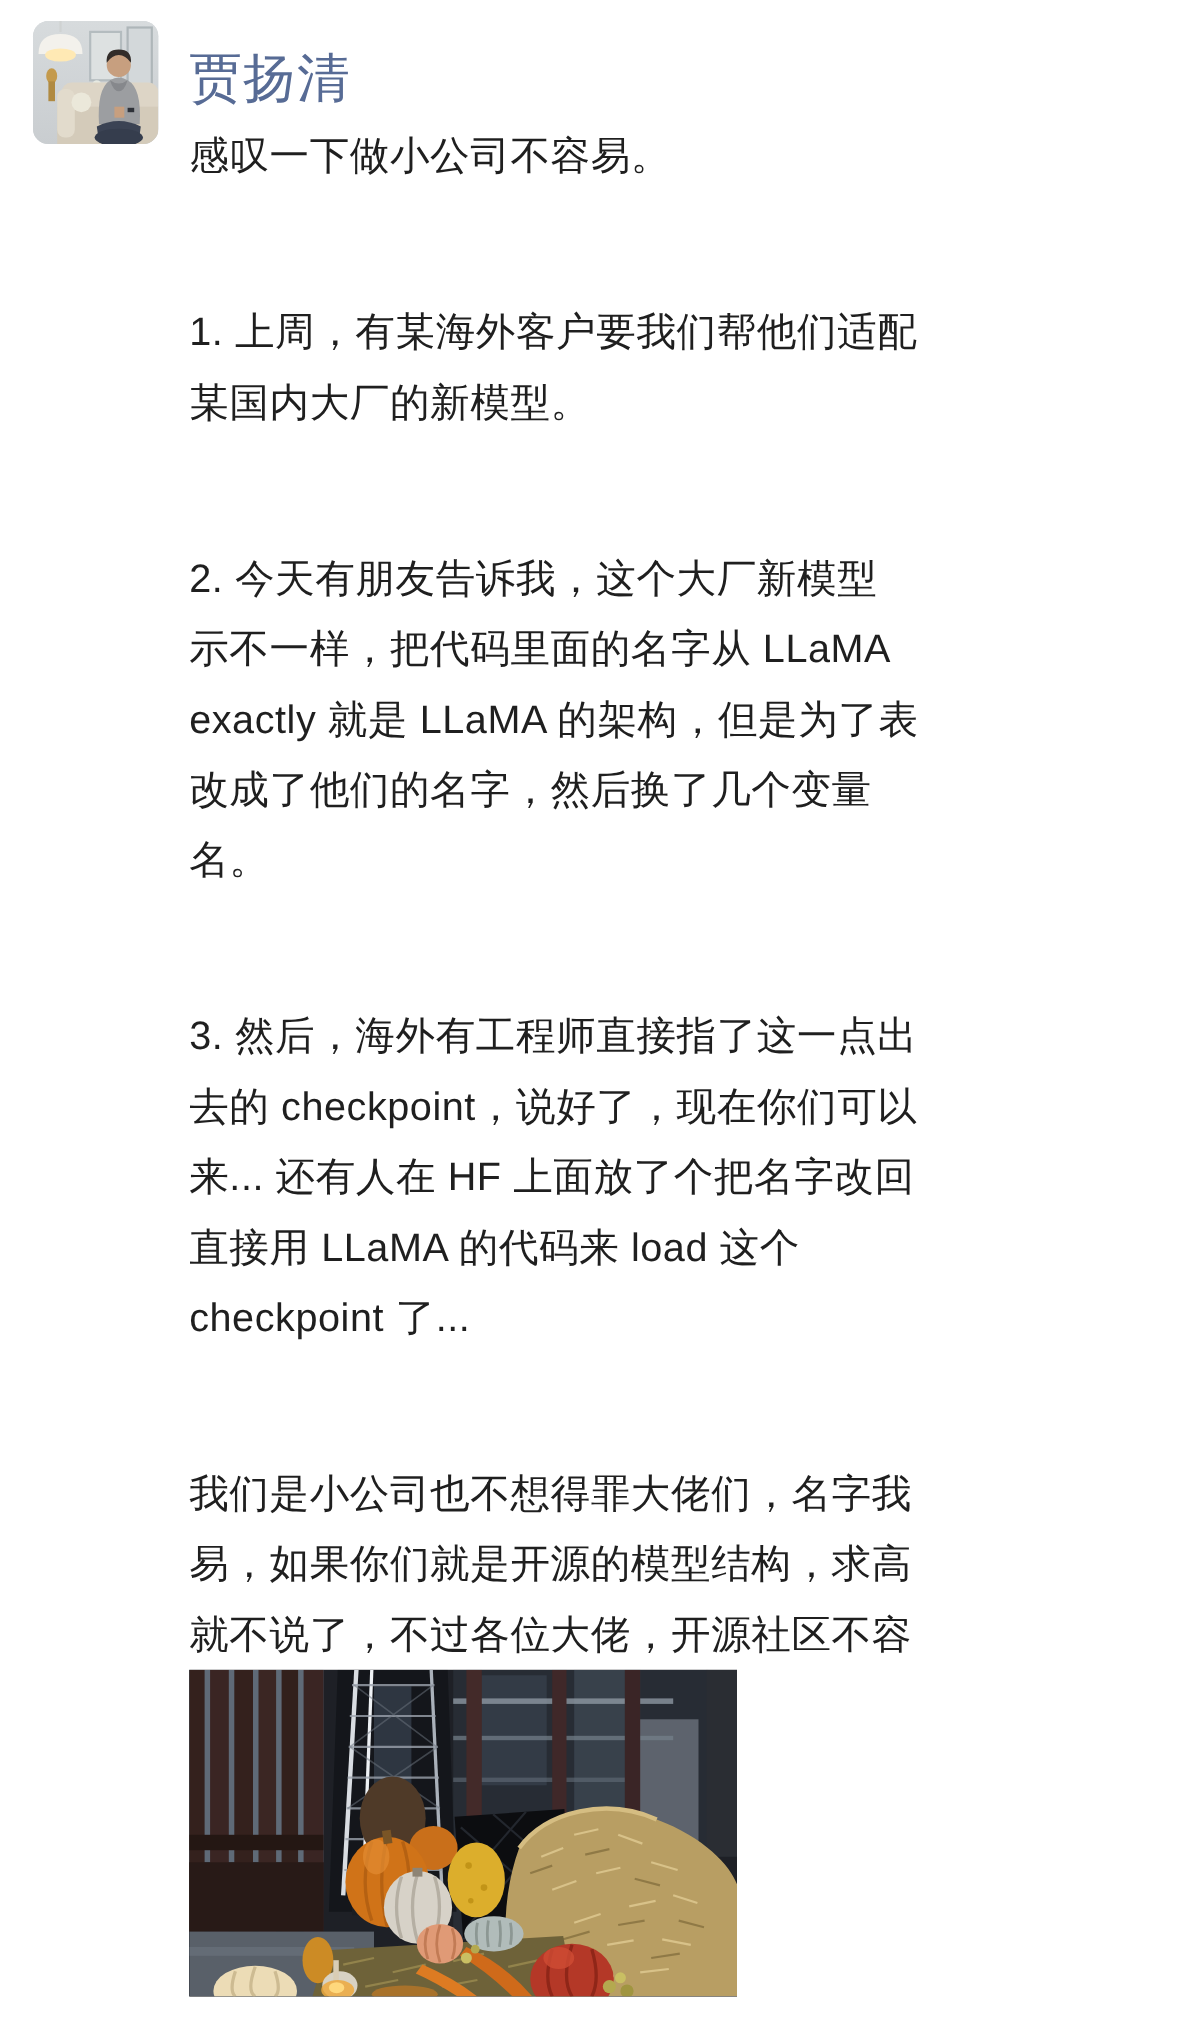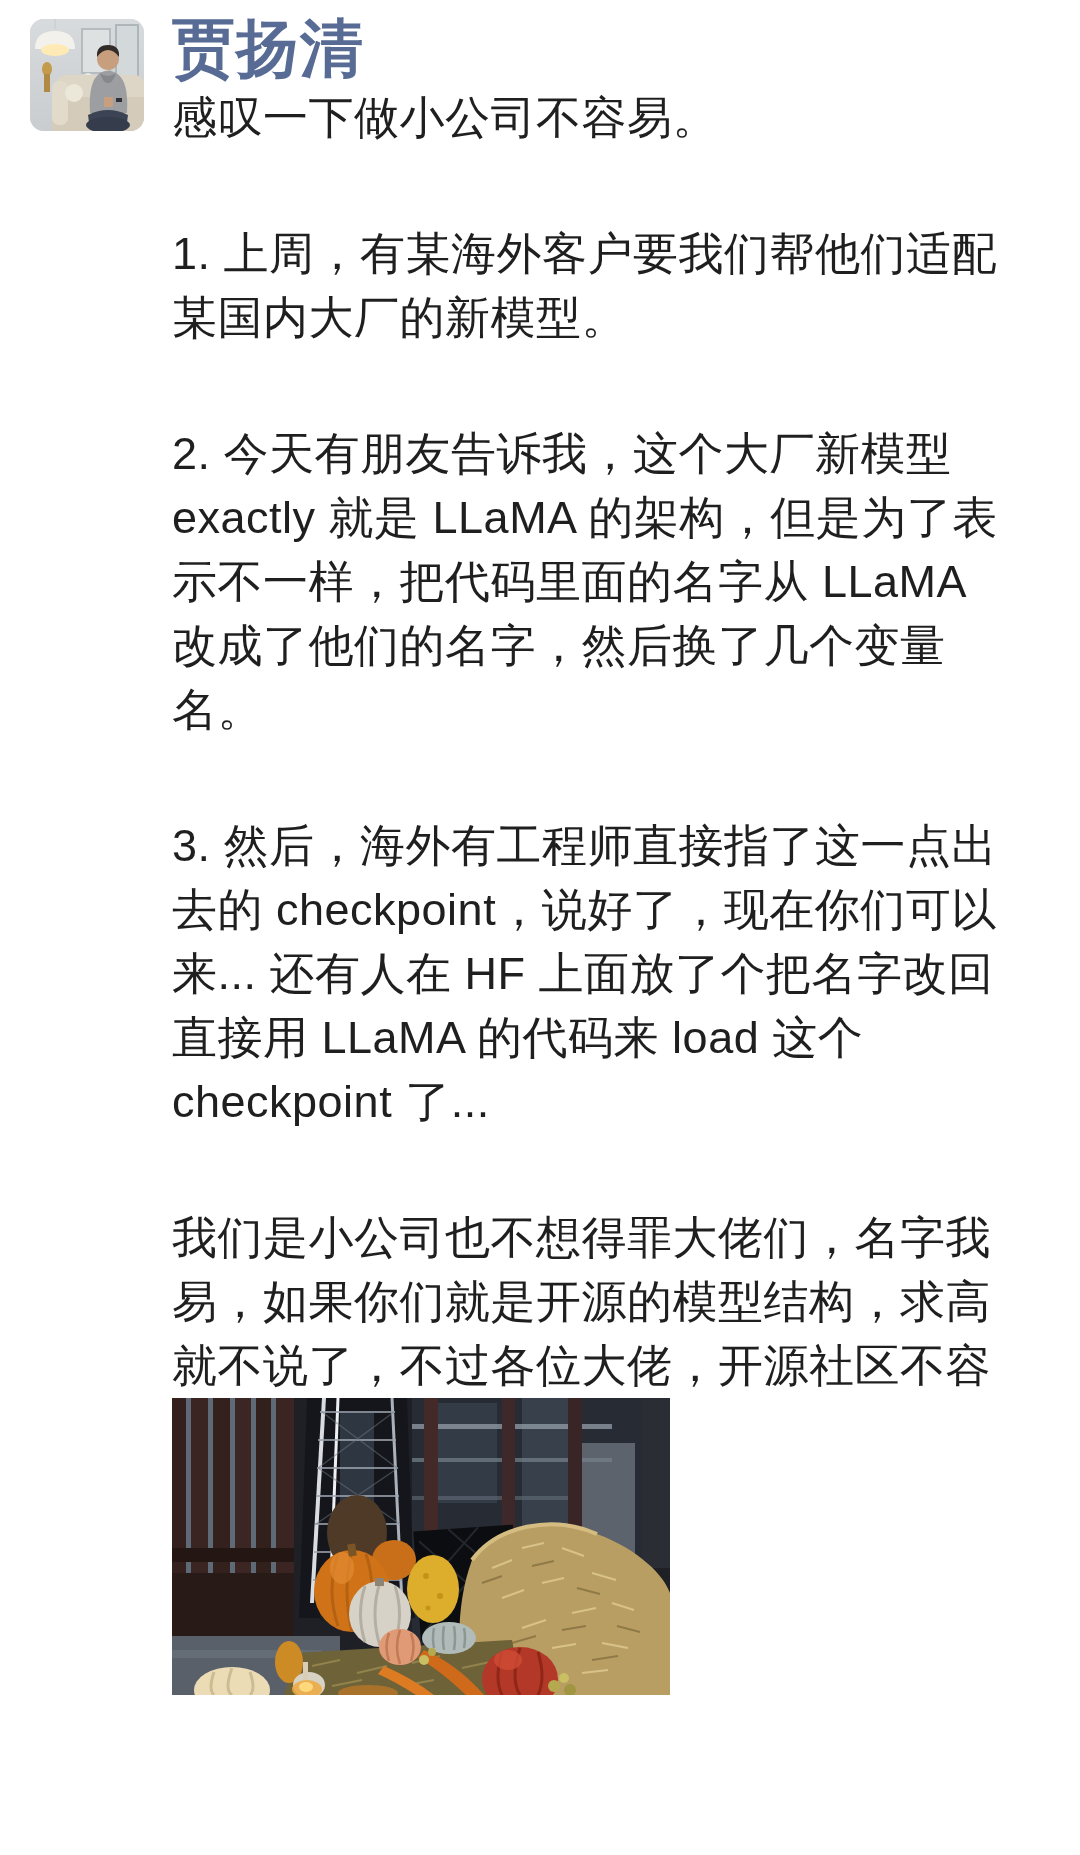--- a/index.html
+++ b/index.html
@@ -31,33 +31,34 @@
   .avatar svg { display: block; }
   .content {
     position: absolute;
     left: 172px;
     top: 14px;
     width: 888px;
   }
   .author {
     height: 72px;
     line-height: 68px;
-    font-size: 63px;
-    font-weight: 700;
+    font-size: 48px;
+    font-weight: 400;
     color: var(--author-color, #576b95);
     cursor: pointer;
     letter-spacing: 1px;
+    margin-top: 24px;
   }
   .post-text {
-    font-size: 45px;
+    font-size: 36px;
     line-height: 64px;
     color: var(--text-color, #1f1f1f);
     letter-spacing: 0.5px;
   }
-  .paragraph + .paragraph { margin-top: 72px; }
+  .paragraph + .paragraph { margin-top: 96px; }
   .line { white-space: nowrap; }
   .photo {
     margin-top: 0px;
     width: 498px;
     height: 297px;
     overflow: hidden;
     background: #1e2026;
     cursor: pointer;
   }
   .photo svg { display: block; }
@@ -116,22 +117,22 @@
     <div class="post-text">
         <div class="paragraph">
           <div class="line">感叹一下做小公司不容易。</div>
         </div>
         <div class="paragraph">
           <div class="line">1. 上周，有某海外客户要我们帮他们适配</div>
           <div class="line">某国内大厂的新模型。</div>
         </div>
         <div class="paragraph">
           <div class="line">2. 今天有朋友告诉我，这个大厂新模型</div>
+          <div class="line">示不一样，把代码里面的名字从 LLaMA</div>
           <div class="line">exactly 就是 LLaMA 的架构，但是为了表</div>
-          <div class="line">示不一样，把代码里面的名字从 LLaMA</div>
           <div class="line">改成了他们的名字，然后换了几个变量</div>
           <div class="line">名。</div>
         </div>
         <div class="paragraph">
           <div class="line">3. 然后，海外有工程师直接指了这一点出</div>
           <div class="line">去的 checkpoint，说好了，现在你们可以</div>
           <div class="line">来... 还有人在 HF 上面放了个把名字改回</div>
           <div class="line">直接用 LLaMA 的代码来 load 这个</div>
           <div class="line">checkpoint 了...</div>
         </div>

